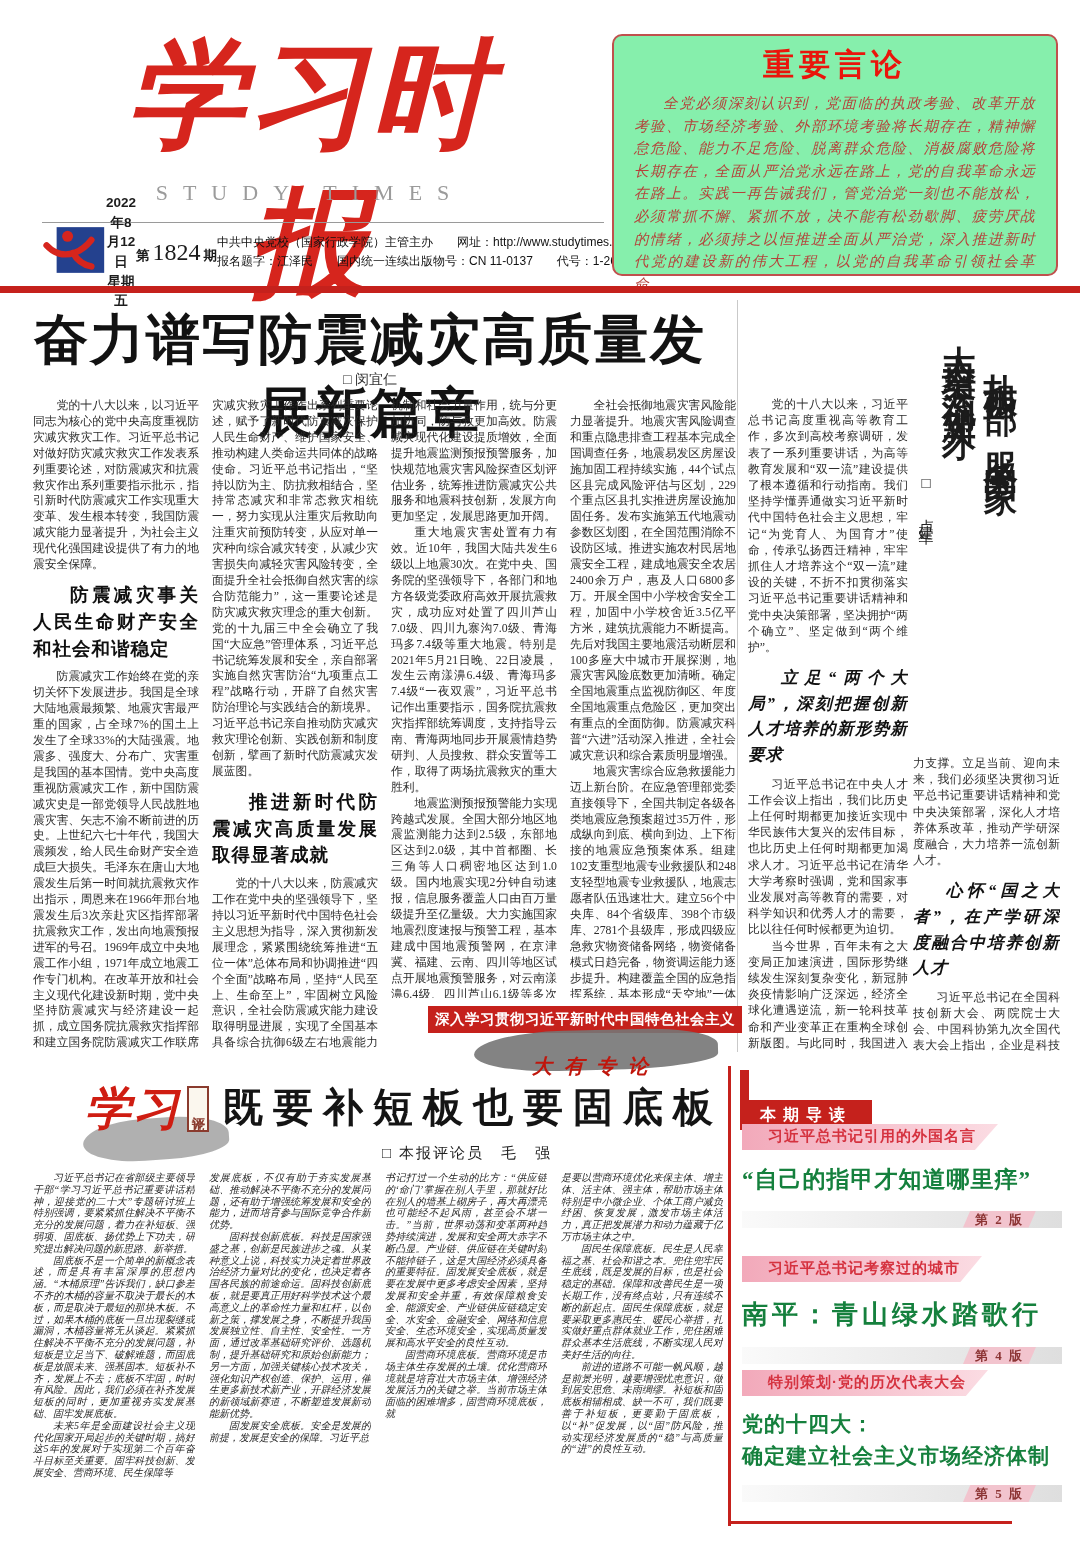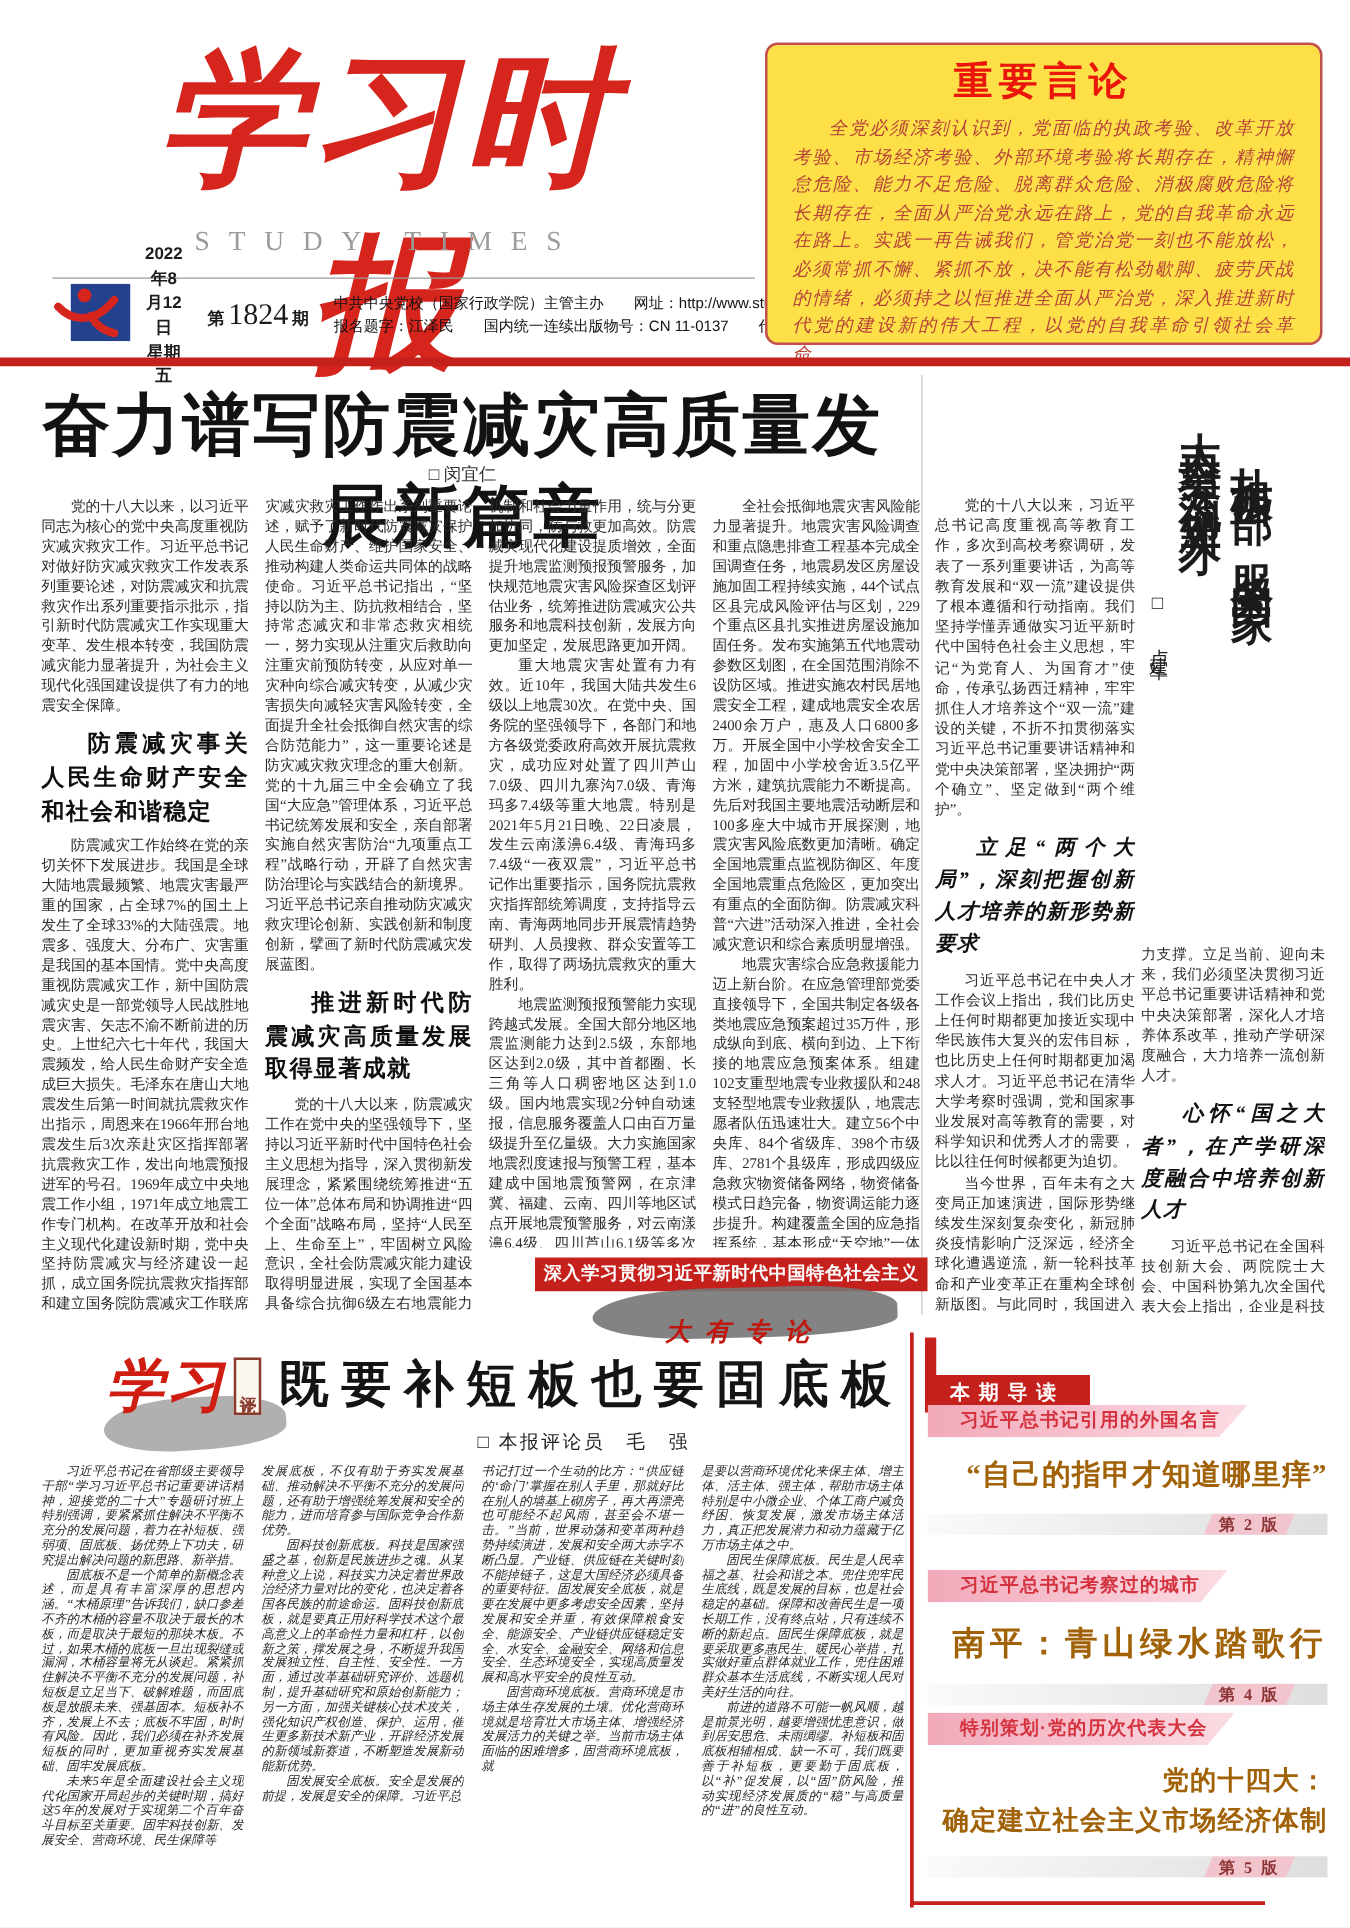--- a/index.html
+++ b/index.html
@@ -5,31 +5,31 @@
   html,body{margin:0;padding:0;background:#e9e9e9;}
   .page{position:relative;width:1080px;height:1542px;background:#ffffff;margin:0 auto;
         font-family:"Liberation Serif","DejaVu Serif",serif;overflow:hidden;color:#222;}
 
   
   .masthead-title{position:absolute;left:70px;top:22px;width:480px;text-align:center;
     font-size:118px;font-weight:900;font-style:italic;color:#d6251d;letter-spacing:4px;line-height:1.25;}
   .masthead-en{position:absolute;left:70px;top:180px;width:480px;text-align:center;
     font-size:22px;letter-spacing:15px;color:#9b9b9b;}
   .header-info{position:absolute;left:42px;top:222px;width:562px;height:54px;border-top:1px solid #9a9a9a;
-    display:flex;align-items:center;gap:10px;padding-top:5px;box-sizing:border-box;
+    display:flex;align-items:center;padding-top:5px;box-sizing:border-box;
     font-family:"Liberation Sans","DejaVu Sans",sans-serif;}
   .date-block{text-align:center;font-size:13.5px;font-weight:700;color:#1c1c1c;line-height:1.45;}
   .vdiv{width:1px;height:38px;background:#9a9a9a;}
   .issue{font-size:13.5px;font-weight:700;color:#1c1c1c;white-space:nowrap;}
   .issue .num{font-size:24px;font-family:"Liberation Serif",serif;font-weight:400;padding:0 3px;}
   .pub{font-size:12px;line-height:1.6;color:#111;white-space:nowrap;}
 
   
   .remarks{position:absolute;left:612px;top:34px;width:446px;height:242px;box-sizing:border-box;
-    border:2px solid #c0504d;border-radius:10px;background:#fde047;padding:6px 20px;}
+    border:2px solid #c0504d;border-radius:10px;background:#86efac;padding:6px 20px;}
   .remarks-title{text-align:center;font-family:"Liberation Sans","DejaVu Sans",sans-serif;
     font-size:31px;font-weight:900;color:#ea150b;letter-spacing:5px;margin:2px 0 6px;}
   .remarks-body{color:#b5423a;font-size:14.5px;line-height:1.56;text-align:justify;
     text-indent:2em;letter-spacing:1.5px;font-style:italic;}
 
   .top-rule{position:absolute;left:0;top:286px;width:1080px;height:7px;background:#c5211c;}
 
   
   .main-headline{position:absolute;left:18px;top:304px;width:704px;text-align:center;
     font-family:"Liberation Sans","DejaVu Sans",sans-serif;font-size:54px;font-weight:900;
@@ -98,21 +98,21 @@
   .dg-sq{width:9px;height:30px;background:#c5211c;margin-right:5px;}
   .dg-title-box{background:#c5211c;color:#fff;font-family:"Liberation Sans","DejaVu Sans",sans-serif;
     font-size:16px;font-weight:700;line-height:30px;padding:0 20px;letter-spacing:7px;white-space:nowrap;}
   .dg-ribbon{flex:1;height:24px;margin-left:6px;background:linear-gradient(90deg,#e2e2e2,#f7f7f7);
     clip-path:polygon(4% 0,100% 0,100% 100%,0 100%);}
   .dg-item{position:absolute;left:14px;width:320px;}
   .dg-item.i1{top:58px;} .dg-item.i2{top:190px;} .dg-item.i3{top:304px;}
   .dg-tag{display:inline-block;padding:3px 22px 4px 26px;background:linear-gradient(90deg,#f2a9ba,#fbdce3);
     color:#d5323f;font-family:"Liberation Sans","DejaVu Sans",sans-serif;font-size:15px;font-weight:700;
     letter-spacing:1px;clip-path:polygon(0 0,100% 0,91% 100%,0 100%);}
-  .dg-title{margin-top:13px;text-align:right;font-size:23px;font-weight:700;color:#a16207;
+  .dg-title{margin-top:13px;text-align:left;font-size:23px;font-weight:700;color:#15803d;
     letter-spacing:1px;white-space:pre-line;line-height:1.5;}
   .dg-item.i2 .dg-title{font-size:26px;letter-spacing:4px;}
   .dg-item.i3 .dg-title{font-size:21px;}
   .dg-pagebar{margin-top:13px;height:17px;background:linear-gradient(90deg,#fafafa,#dedede);position:relative;}
   .dg-page{position:absolute;right:26px;top:0;font-size:13px;font-weight:700;line-height:17px;
     color:#8c3434;background:#f2c4ce;padding:0 12px;clip-path:polygon(10% 0,100% 0,90% 100%,0 100%);
     letter-spacing:2px;white-space:nowrap;}
   .dg-bottom-line{position:absolute;left:0;top:455px;width:284px;height:3px;background:#c5211c;}
 
   .page-bottom-line{position:absolute;left:0;top:1533px;width:1080px;height:4px;background:#d

